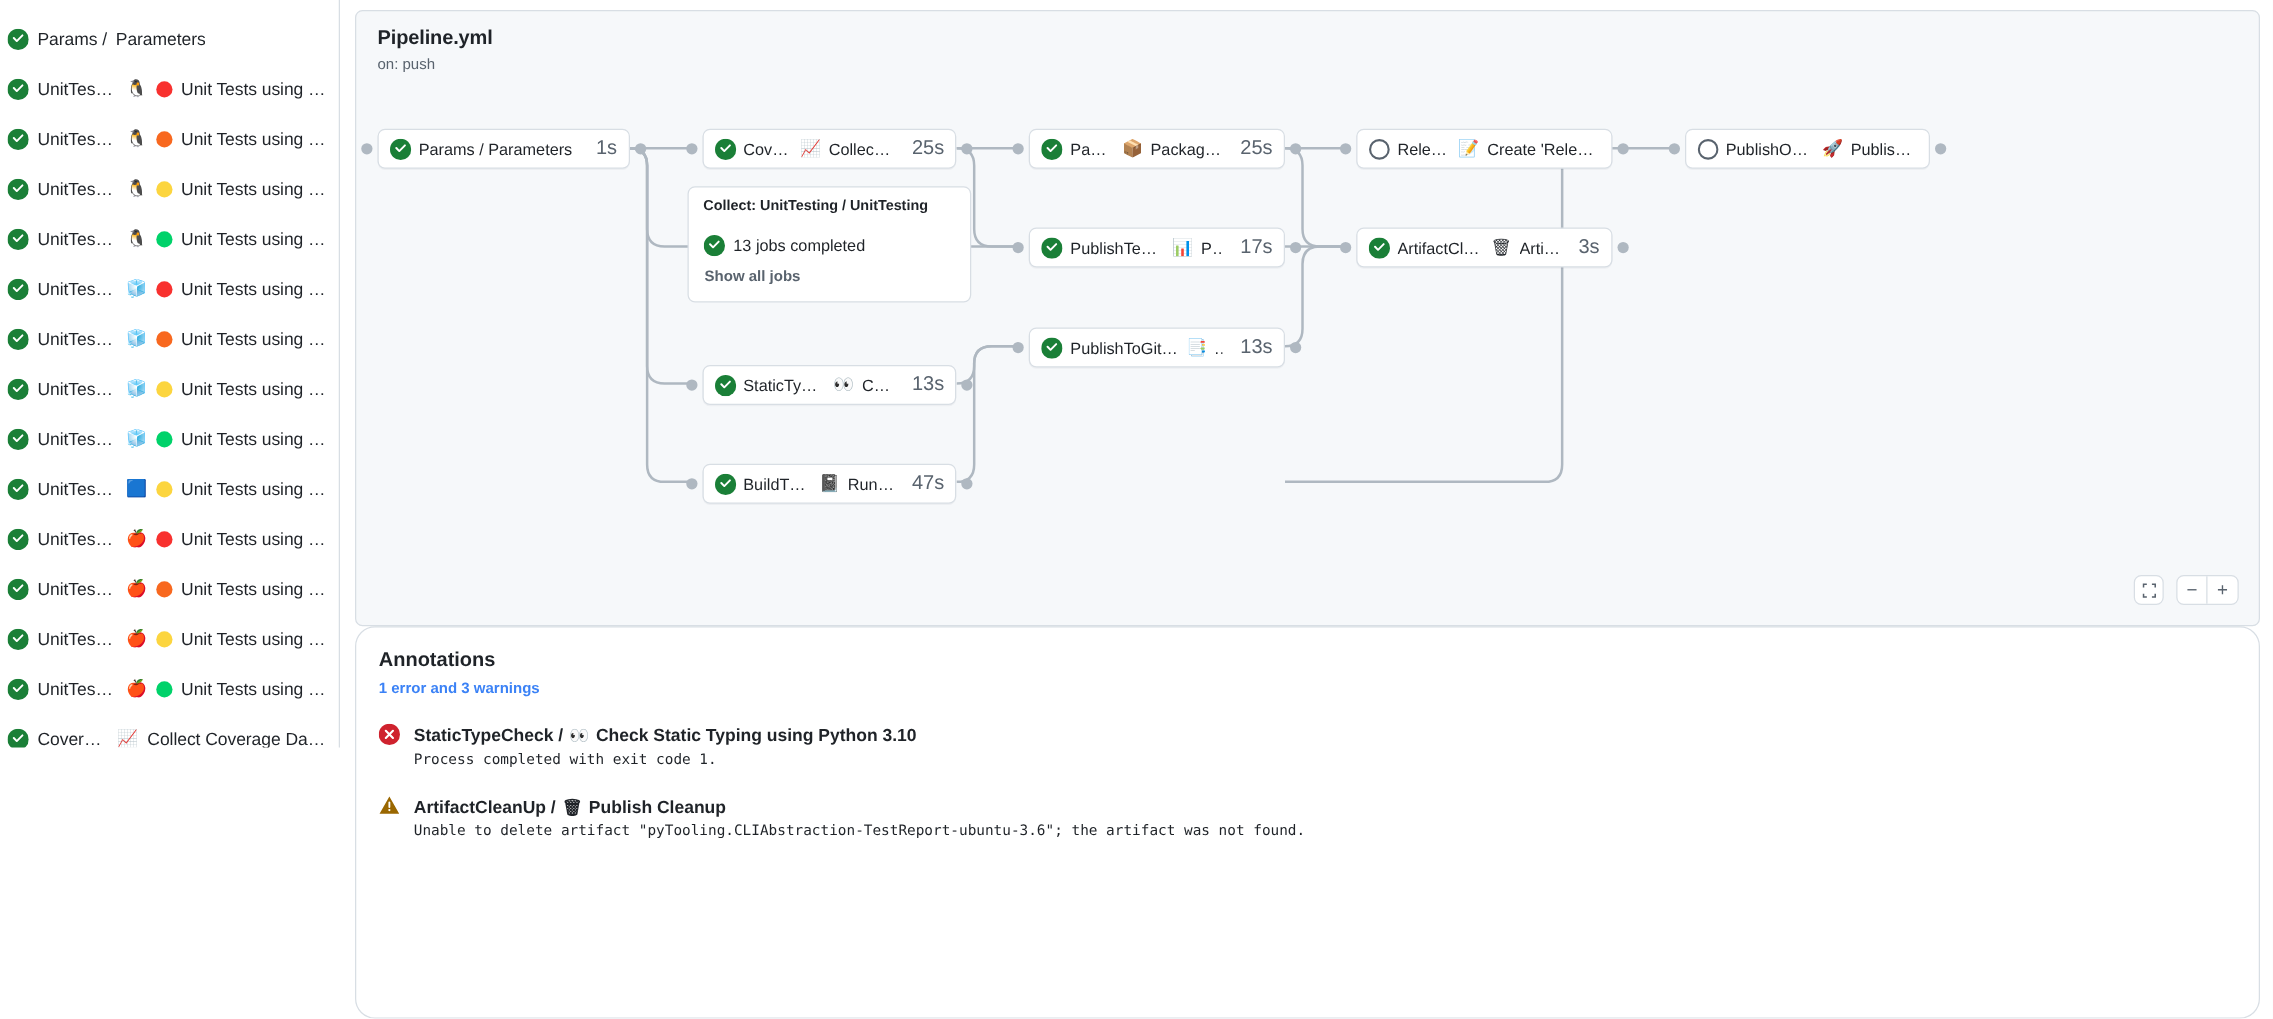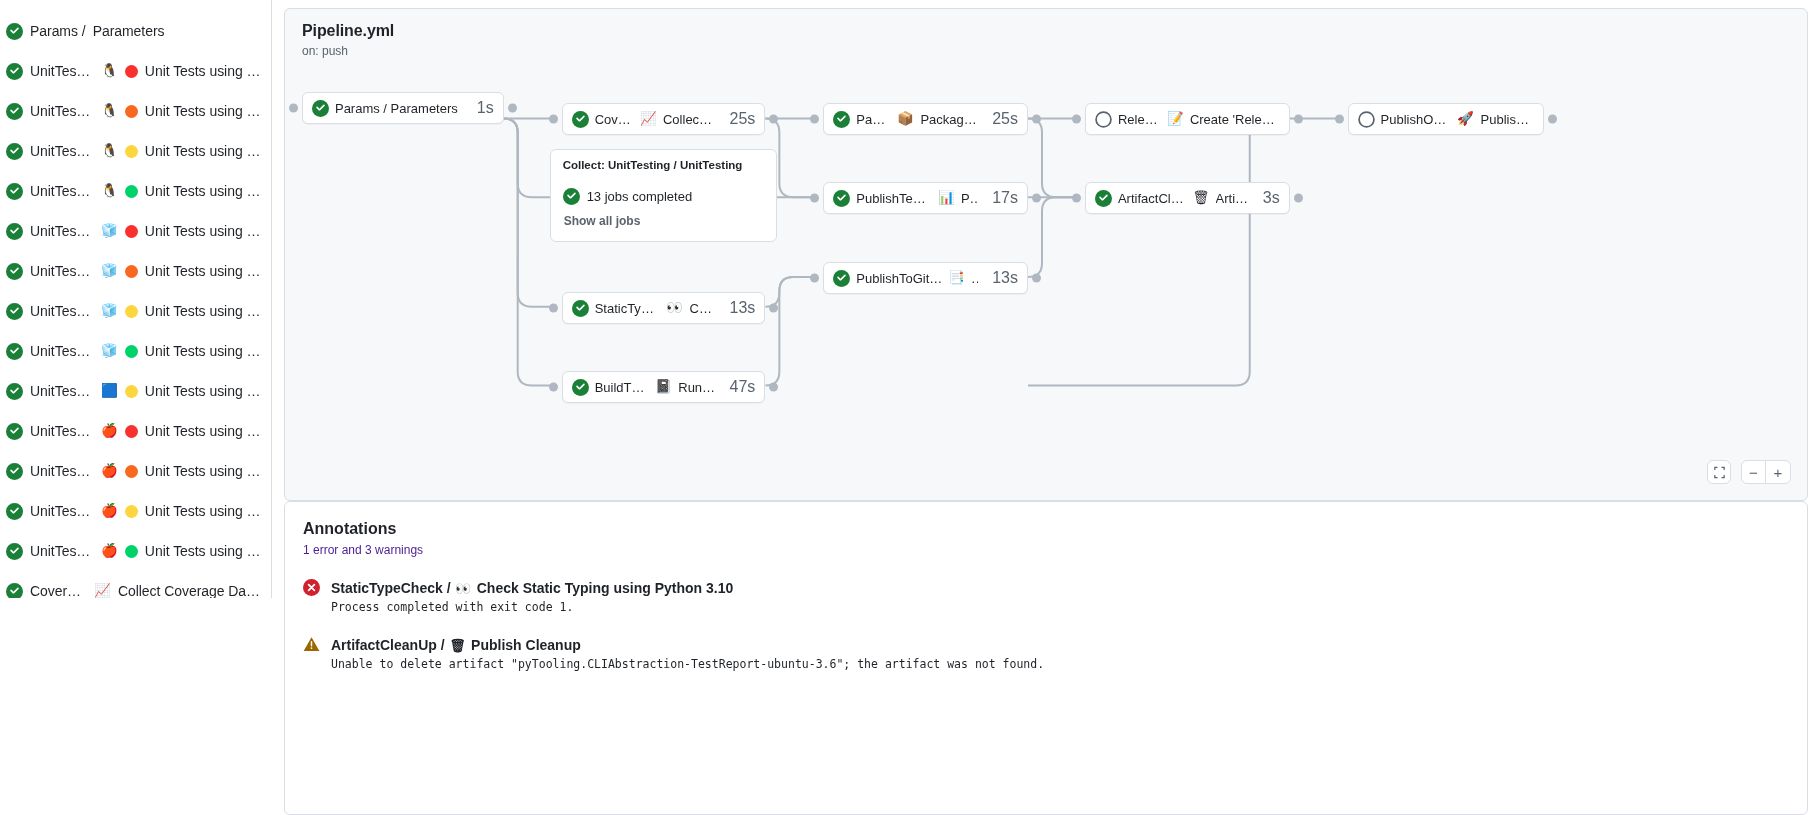--- a/index.html
+++ b/index.html
@@ -144,28 +144,28 @@
   }
   .zc-group div {
     width: 24px; height: 22px; display: flex; align-items: center; justify-content: center;
     cursor: pointer; color: #59636e; font-size: 15px; line-height: 1;
   }
   .zc-group div:first-child { border-right: 1px solid #d8dee4; }
 
   
   .ann-card {
     border: 1px solid #d8dee4;
-    border-radius: 6px;
+    border-radius: 16px;
     background: #ffffff;
     flex: 1;
     padding: 18px 18px 0 18px;
     overflow: hidden;
   }
   .ann-title { font-size: 16px; font-weight: bold; color: #1f2328; }
-  .ann-sub { font-size: 12px; color: #4c1d95; margin-top: 5px; }
+  .ann-sub { font-size: 12px; color: #3b82f6; margin-top: 5px; font-weight: bold; }
   .ann-item { display: flex; gap: 11px; margin-top: 22px; }
   .ann-body { padding-top: 1px; }
   .ann-head { font-size: 14px; font-weight: bold; color: #1f2328; display: flex; align-items: center; gap: 5px; }
   .ann-head .aemoji { font-size: 13px; }
   .ann-msg {
     font-family: "DejaVu Sans Mono", monospace;
     font-size: 11.5px; color: #1f2328; margin-top: 4px;
   }
 </style>
 </head>
@@ -406,21 +406,21 @@
 
             <path d="M 744 269 q 14 0 14 -14 L 758 203 q 0 -14 14 -14 L 792 189"></path>
 
             <path d="M 744 378 L 952 378 q 14 0 14 -14 L 966 124 q 0 -14 -14 -14"></path>
 
             <path d="M 1006 110 L 1055 110"></path>
           </g>
         </svg>
 
         <div id="graph-nodes">
-            <div class="node" style="left: 1.11549%; top: 83px; width: 13.2546%;">
+            <div class="node" style="left: 1.11549%; top: 94px; width: 13.2546%;">
               <span class="port l"></span>
               <svg class="ico" viewBox="0 0 16 16">
                 <circle cx="8" cy="8" r="8" fill="#1a7f37"></circle>
                 <path d="M11.78 5.53a.75.75 0 0 0-1.06-1.06L7 8.19 5.28 6.47a.75.75 0 1 0-1.06 1.06l2.25 2.25c.29.29.77.29 1.06 0l4.25-4.25z" fill="#fff"></path>
               </svg>
               <span class="ntext">Params / Parameters</span>
               <span class="dur">1s</span>
               <span class="port r"></span>
             </div>
             <div class="node" style="left: 18.1759%; top: 94px; width: 13.3858%;">

